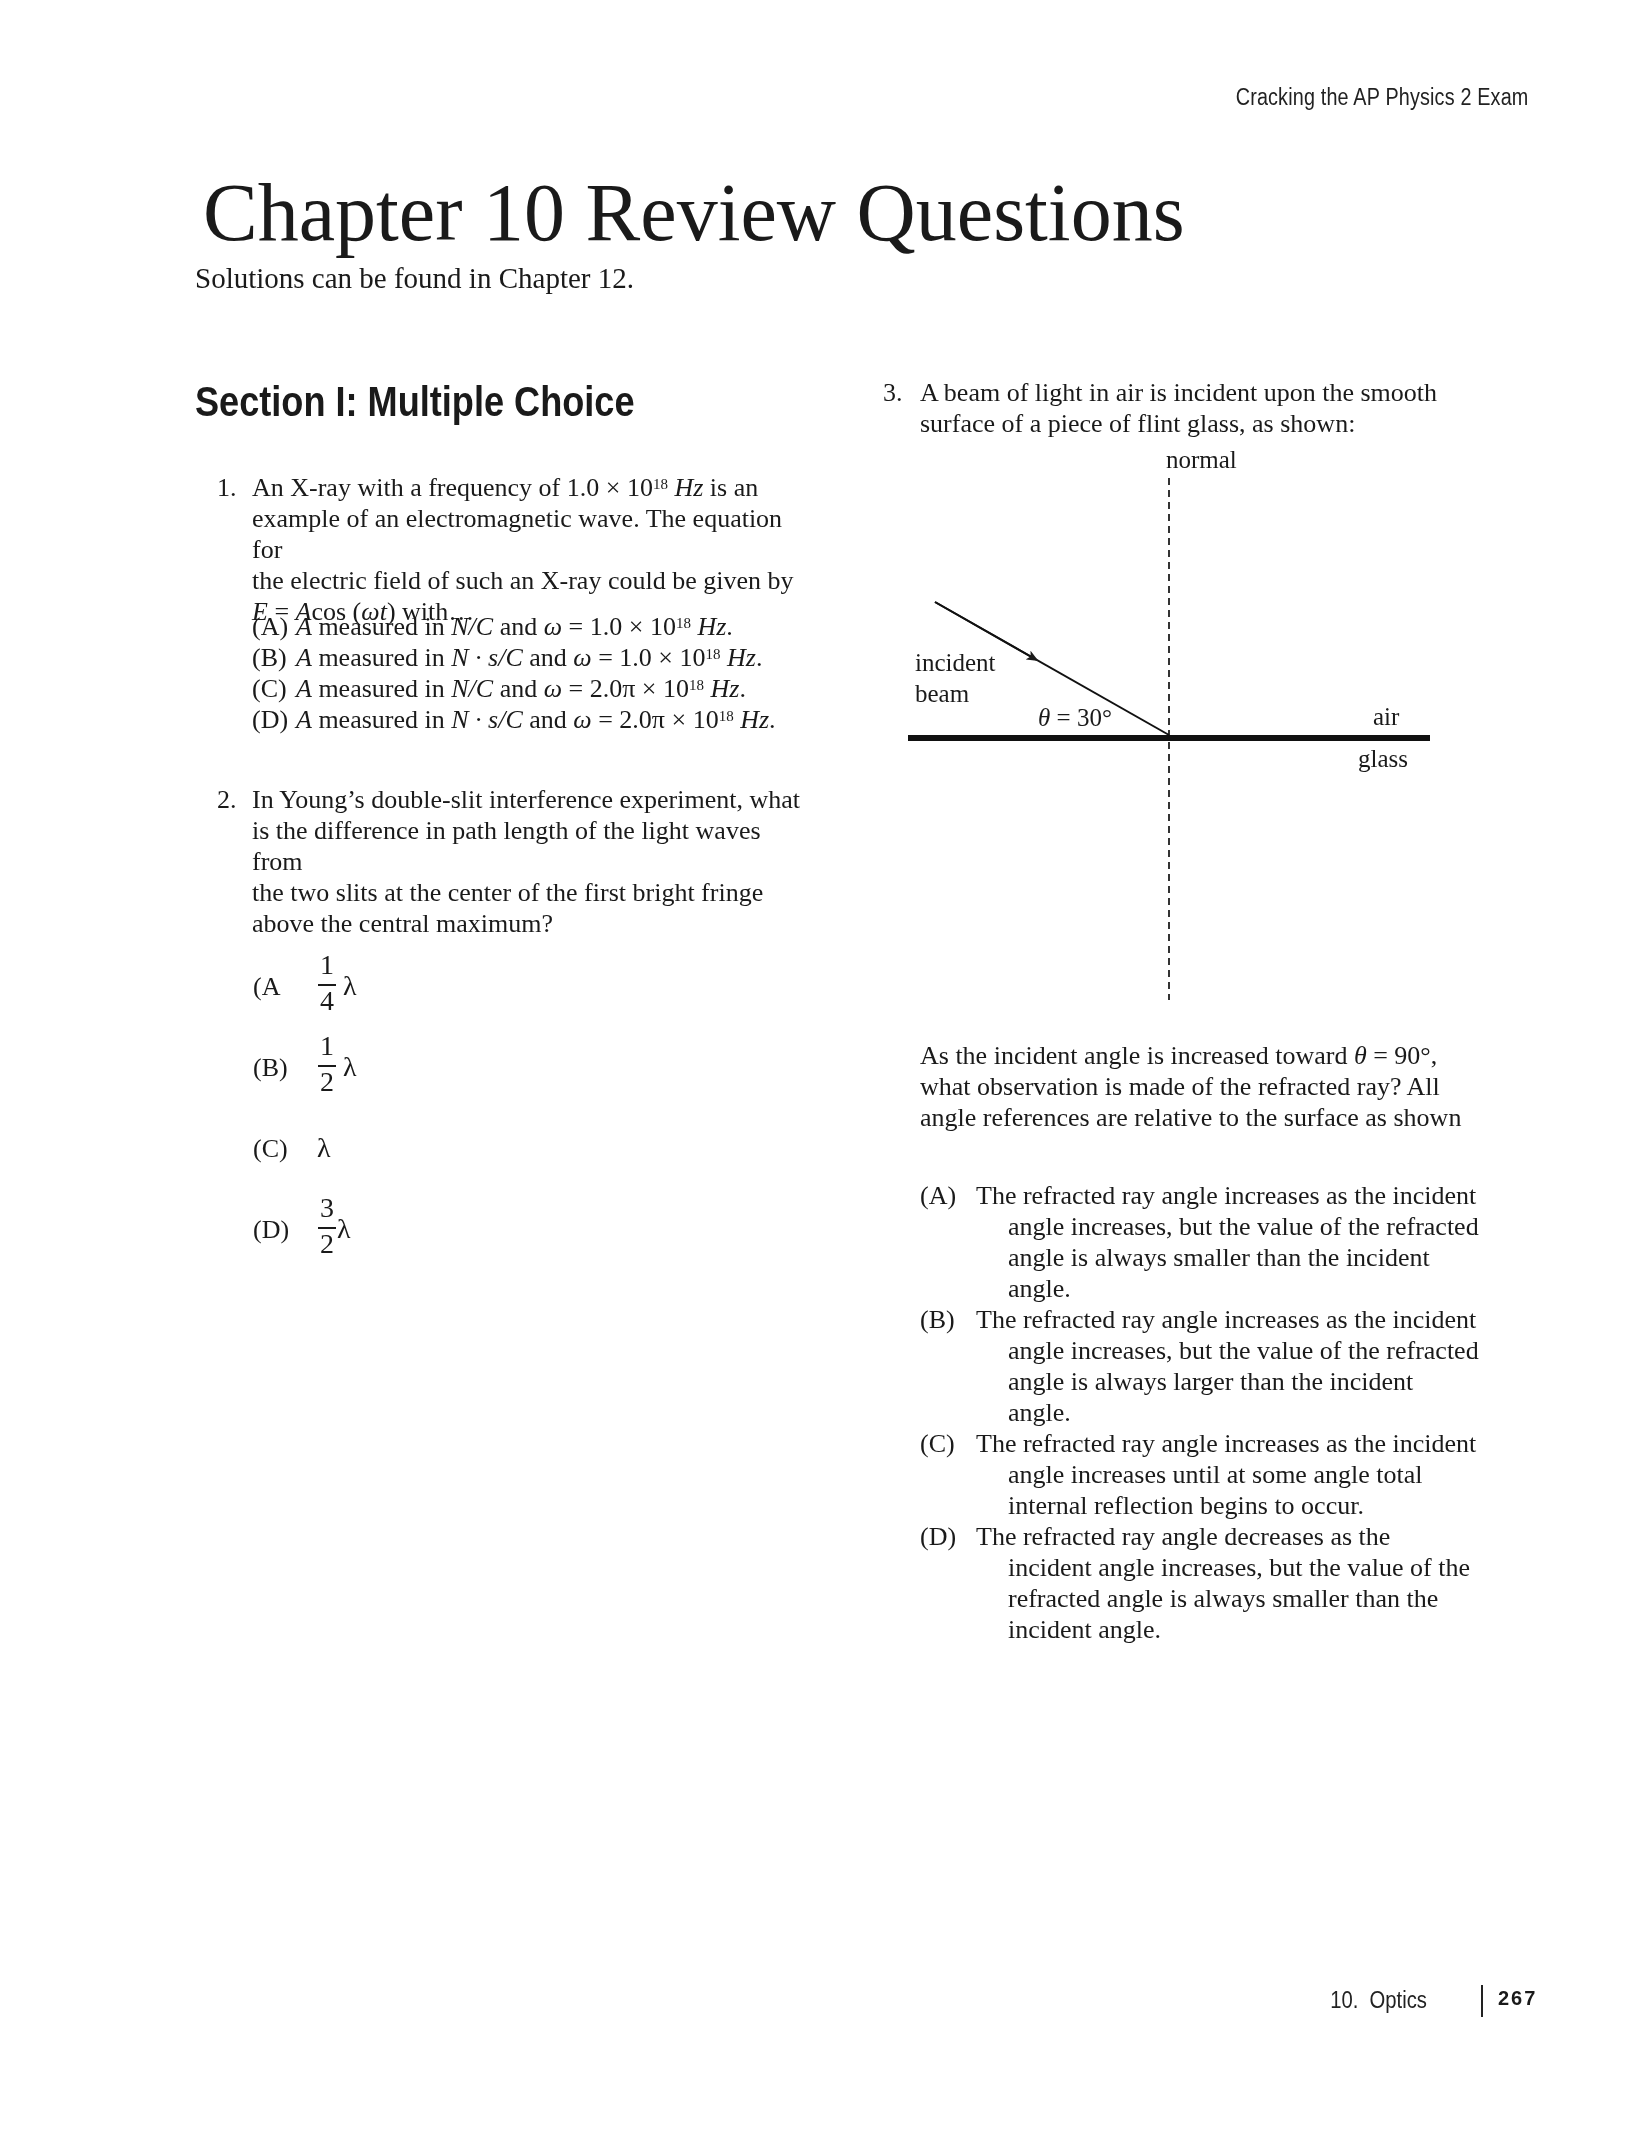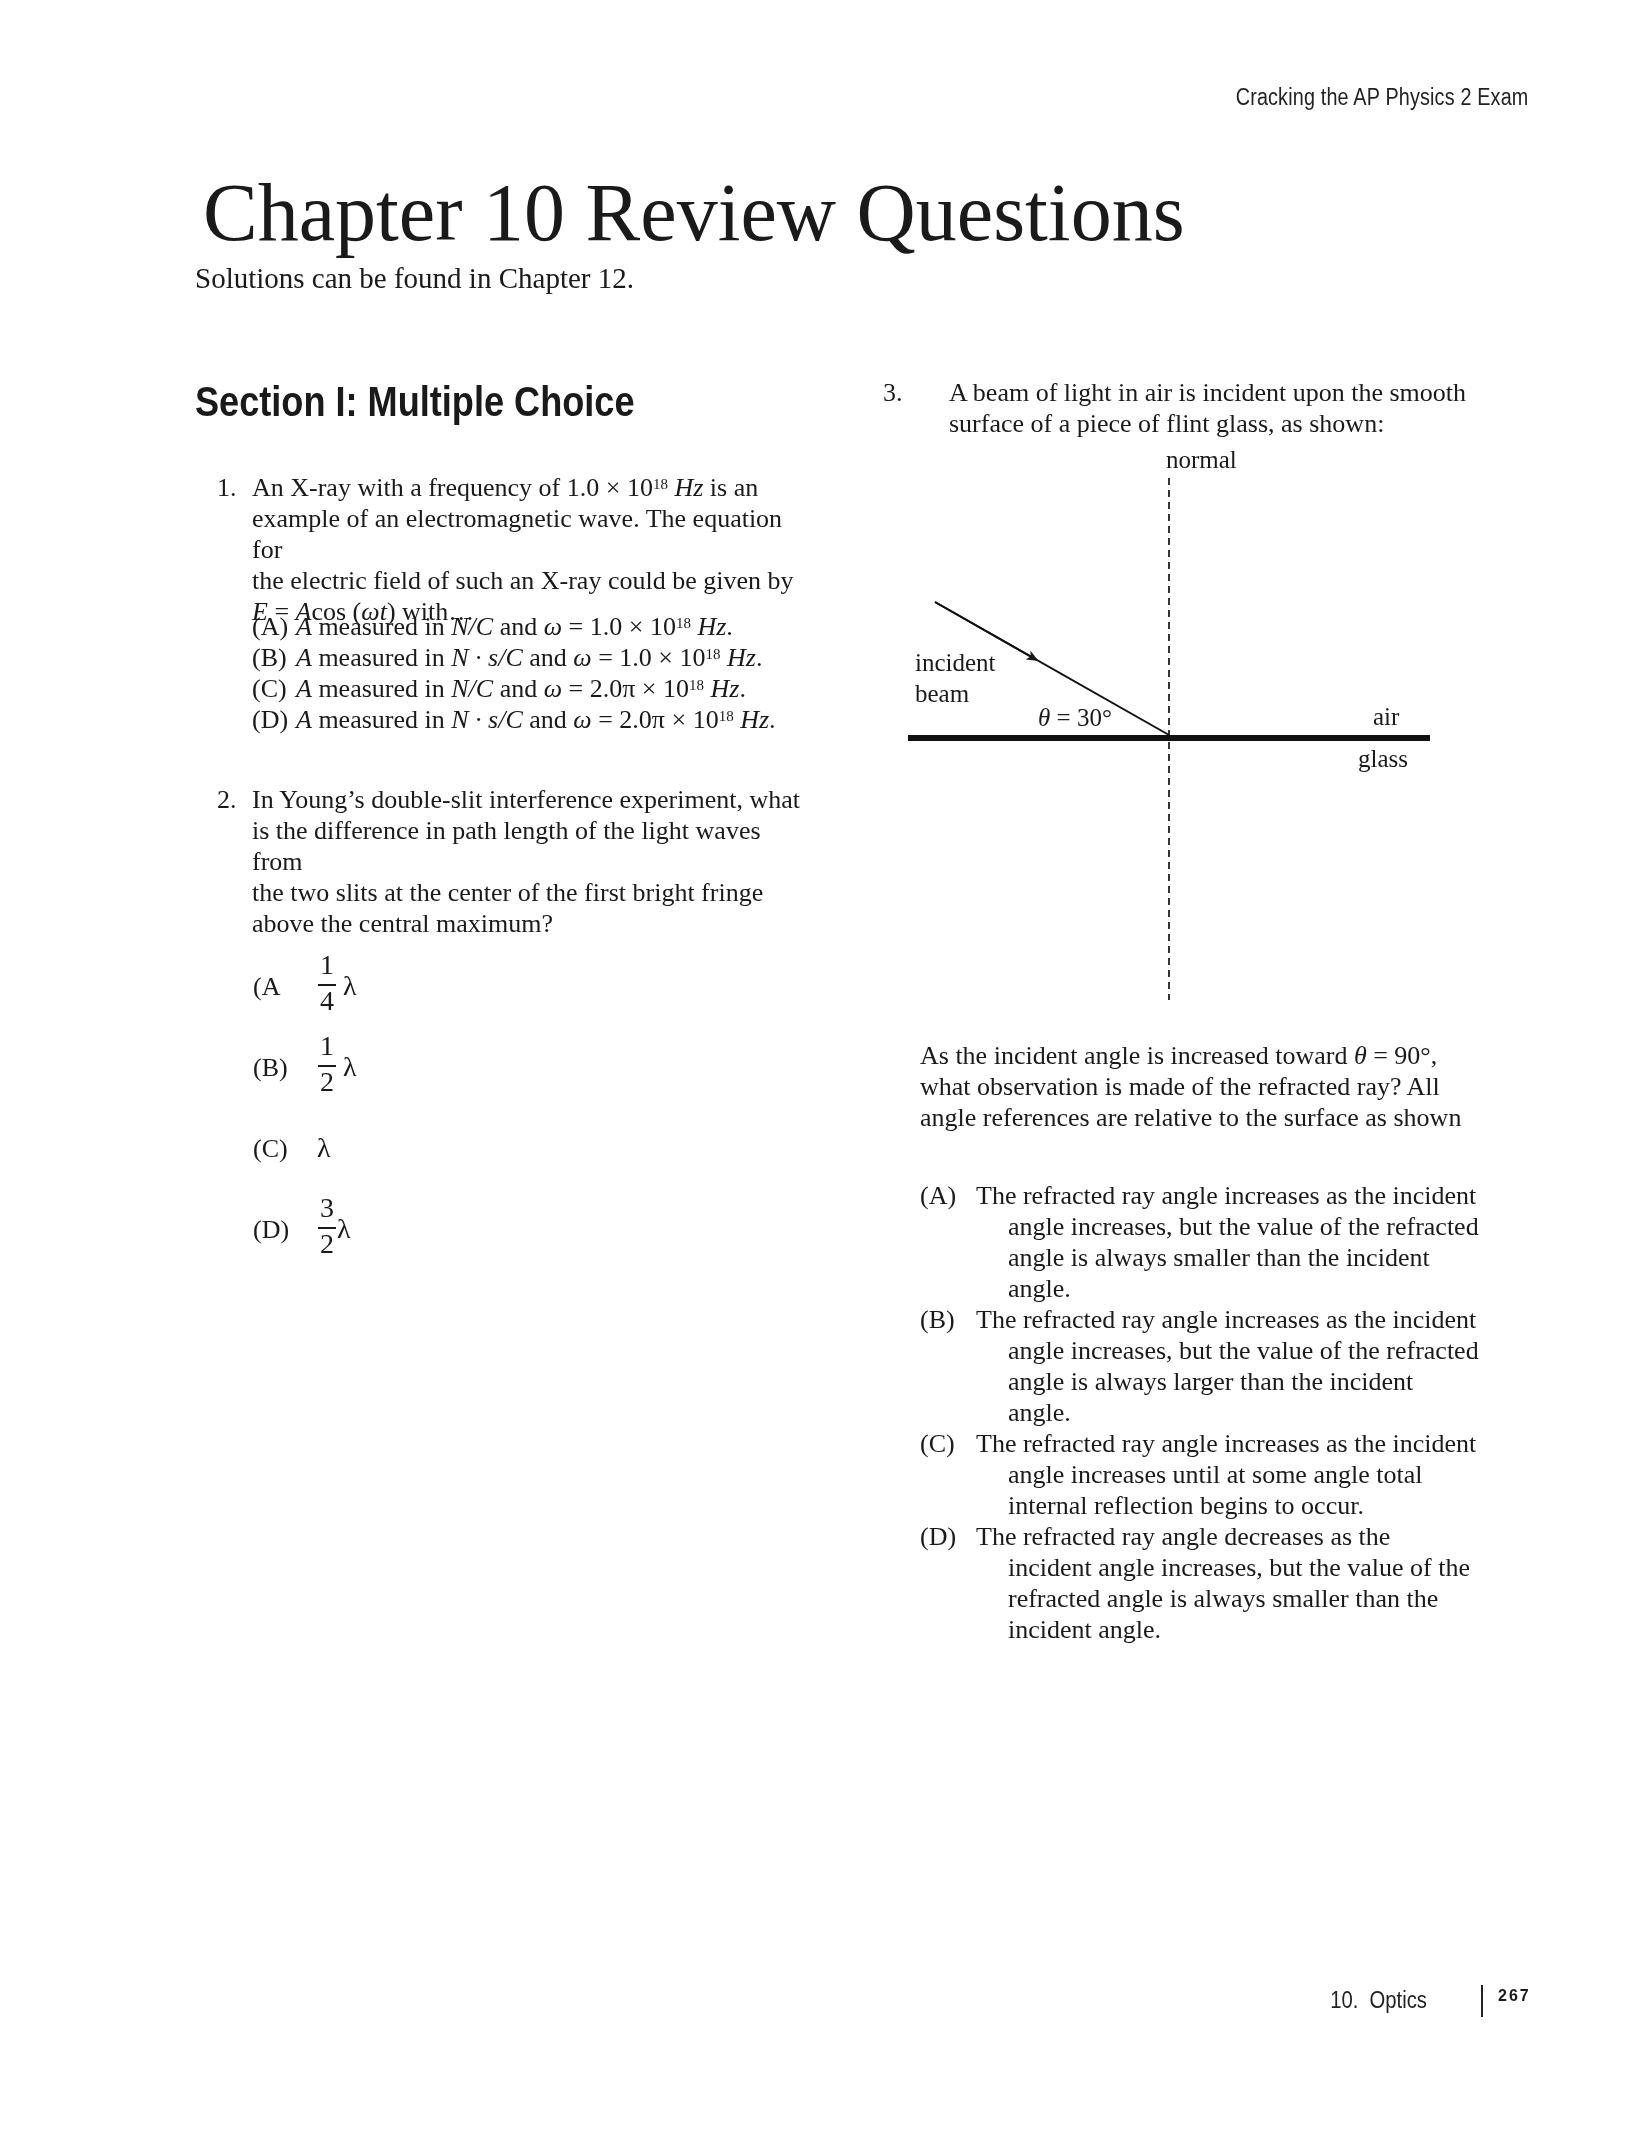--- a/index.html
+++ b/index.html
@@ -32,21 +32,21 @@
   .frac .den { display:block; }
   .lambda { position:absolute; left:90px; top:20px; font-size:28px; }
 
   .q3choices { font-size:26px; line-height:31px; }
   .q3choice { position:relative; }
   .q3letter { position:absolute; left:0; top:0; }
   .q3text { margin-left:56px; text-indent:0; padding-left:32px; text-indent:-32px; }
 
   .footer-chapter { right:213px; top:1987px; font-size:23px; color:#222; transform:scaleX(0.88); transform-origin:right center; }
   .footer-divider { left:1481px; top:1985px; width:2px; height:32px; background:#222; }
-  .footer-page { left:1498px; top:1987px; font-size:16px; font-weight:bold; color:#1a1a1a; letter-spacing:2px; }
+  .footer-page { left:1498px; top:1987px; font-size:20px; font-weight:bold; color:#1a1a1a; letter-spacing:2px; }
 </style>
 </head>
 <body>
 
 <div class="abs sans running-head">Cracking the AP Physics 2 Exam</div>
 
 <div class="abs serif chapter-title">Chapter 10 Review Questions</div>
 <div class="abs serif chapter-sub">Solutions can be found in Chapter 12.</div>
 
 <div class="abs sans section-title">Section I: Multiple Choice</div>
@@ -119,21 +119,21 @@
         <span class="num">3</span>
         <span class="bar"></span>
         <span class="den">2</span>
       </span>
     <span class="lambda" style="left:84px;">λ</span>
   </div>
 </div>
 
 <div class="abs serif qtext" style="left:883px; top:377px; width:600px; height:70px;">
   <span class="qnum">3.</span>
-  <div class="qbody" style="left:37px;margin-left:29px;">
+  <div class="qbody" style="left:37px;">
     <div>A beam of light in air is incident upon the smooth</div>
     <div>surface of a piece of flint glass, as shown:</div>
   </div>
 </div>
 
 <div class="abs serif" style="left:900px; top:440px; width:540px; height:570px;">
   <svg width="540" height="570" style="position:absolute; left:0; top:0;">
     <defs>
       <marker id="arrowhead" markerWidth="12" markerHeight="10" refX="8" refY="5" orient="auto" markerUnits="userSpaceOnUse">
         <path d="M0,0 L12,5 L0,10 L3,5 Z" fill="#1a1a1a"></path>

